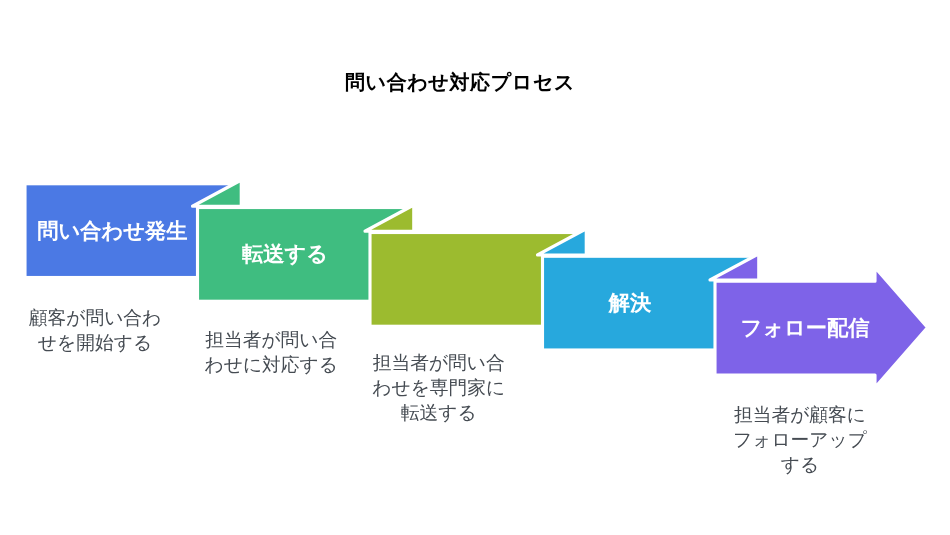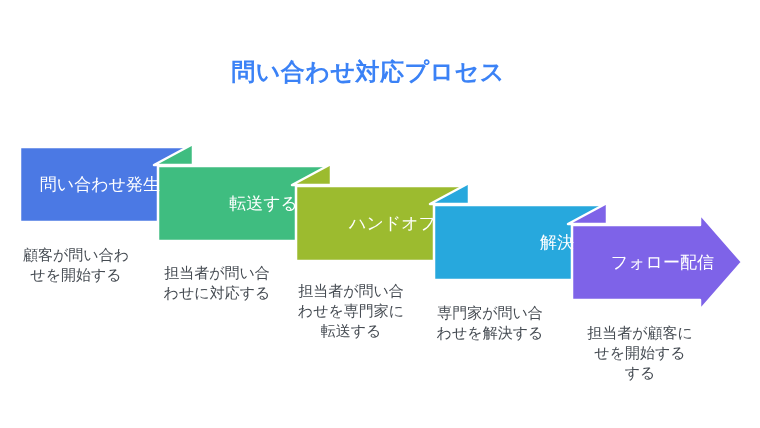--- a/index.html
+++ b/index.html
@@ -14,37 +14,37 @@
     height: 428px;
     background: #ffffff;
     overflow: hidden;
   }
   .diagram-title {
     position: absolute;
     left: 0;
     top: 56px;
     width: 736px;
     text-align: center;
-    font-size: 24px;
+    font-size: 16px;
     font-weight: bold;
     letter-spacing: 0.5px;
-    color: #3b82f6;
+    color: #000000;
   }
   .shapes-svg {
     position: absolute;
     left: 0;
     top: 0;
   }
   .step-label {
     position: absolute;
     width: 140px;
     line-height: 75px;
-    text-align: right;
+    text-align: center;
     font-size: 17px;
-    font-weight: normal;
+    font-weight: bold;
     color: #ffffff;
     white-space: nowrap;
   }
   .step-caption {
     position: absolute;
     width: 190px;
     text-align: center;
     font-size: 15px;
     line-height: 20px;
     color: #454b52;
@@ -70,30 +70,27 @@
 
     <polygon points="430,204 469,183 469,204" stroke="#ffffff" stroke-width="2.5" stroke-linejoin="round" fill="#27a8dd"></polygon>
     <rect x="434" y="205" width="172" height="75" stroke="#ffffff" stroke-width="2.5" fill="#27a8dd"></rect>
 
     <polygon points="568,224 607,203 607,224" stroke="#ffffff" stroke-width="2.5" stroke-linejoin="round" fill="#7e63e8"></polygon>
     <path d="M 572,225 L 700,225 L 700,214 L 742,262 L 700,310 L 700,300 L 572,300 Z" stroke="#ffffff" stroke-width="2.5" stroke-linejoin="round" fill="#7e63e8"></path>
   </svg>
 
   <div class="step-label" style="left:20px;  top:147px;">問い合わせ発生</div>
   <div class="step-label" style="left:158px; top:166px;">転送する</div>
-  <div class="step-label" style="left:296px; top:186px;">ハンドオフ</div>
   <div class="step-label" style="left:574px; top:225px;">フォロー配信</div>
   <div class="step-label" style="left:434px; top:205px;">解決</div>
 
   <div class="step-caption" style="left:-19px; top:245px;">顧客が問い合わ
 せを開始する</div>
   <div class="step-caption" style="left:122px; top:263px;">担当者が問い合
 わせに対応する</div>
   <div class="step-caption" style="left:256px; top:281px;">担当者が問い合
 わせを専門家に
 転送する</div>
-  <div class="step-caption" style="left:395px; top:303px;">専門家が問い合
-わせを解決する</div>
   <div class="step-caption" style="left:545px; top:323px;">担当者が顧客に
-せを開始する
+フォローアップ
 する</div>
 
 </div>
 
 </body></html>

